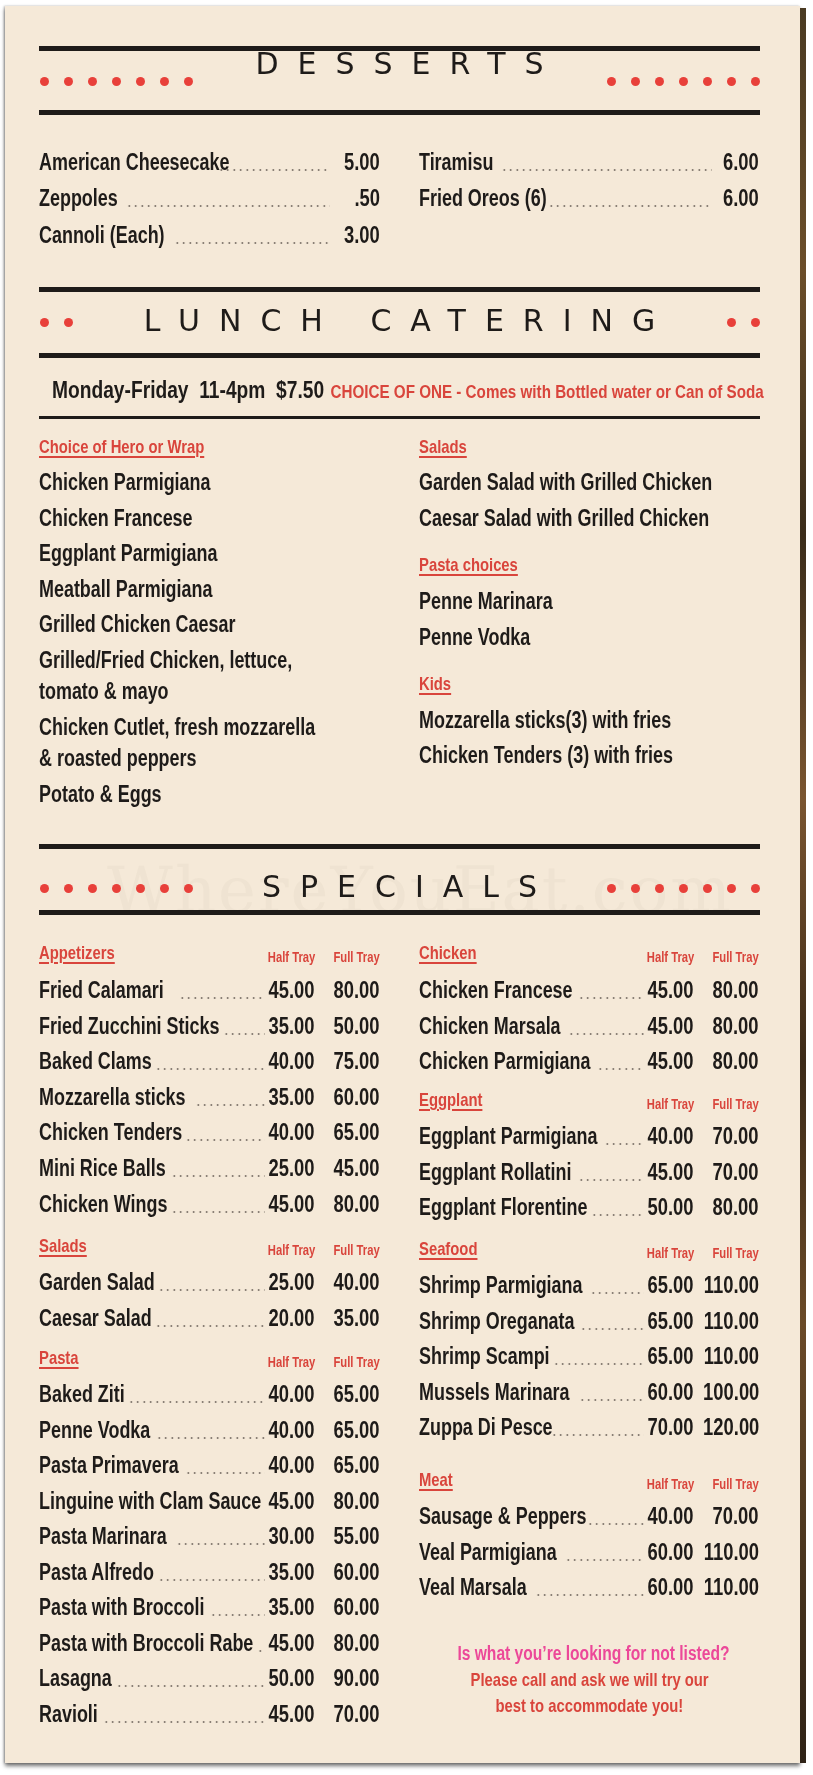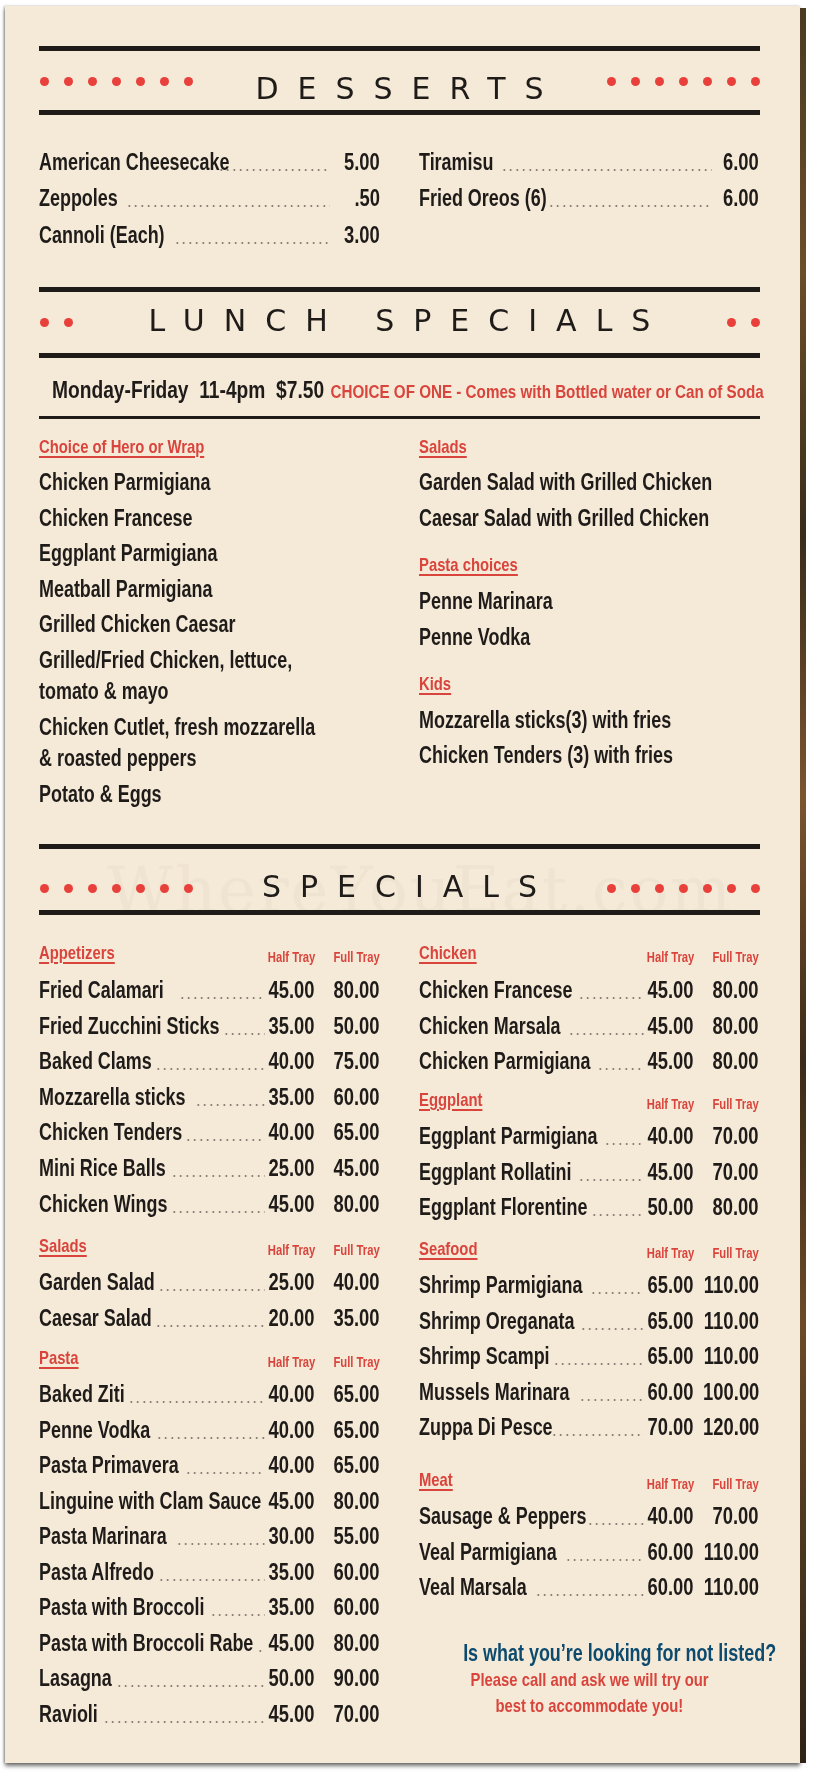--- a/index.html
+++ b/index.html
@@ -73,21 +73,21 @@
     font-family: "Liberation Sans", sans-serif; font-weight: bold;
   }
   .lunch-info .dark { color: #1e1b19; font-size: 24px; }
   .lunch-info .red { color: #d9453c; font-size: 19px; margin-left: 8px; }
 
   .note {
     position: absolute; left: 419px; width: 341px; text-align: center;
     font-family: "Liberation Sans", sans-serif; font-weight: bold; white-space: nowrap;
   }
   .note span { display: inline-block; transform: scaleX(0.78); }
-  .note.q { color: #0c4a6e; font-size: 23px; line-height: 28px; }
+  .note.q { color: #ec4899; font-size: 20px; line-height: 28px; }
   .note.r { color: #d9453c; font-size: 19px; line-height: 24px; }
 </style>
 </head>
 <body>
 
 <div class="card"></div>
 <div class="edge-strip"></div>
 
 <div id="root">
     <div class="rule thick" style="top: 46px;"></div>
@@ -103,21 +103,21 @@
     </div>
     <div class="dots" style="left: 607px; top: 76.5px;">
       <span class="dot"></span>
       <span class="dot"></span>
       <span class="dot"></span>
       <span class="dot"></span>
       <span class="dot"></span>
       <span class="dot"></span>
       <span class="dot"></span>
     </div>
-    <div class="heading" style="top: 69px; padding-left: 19px;">DESSERTS</div>
+    <div class="heading" style="top: 44px; padding-left: 19px;">DESSERTS</div>
     <div class="item" style="left: 39px; top: 148px;">American Cheesecake</div>
     <div class="leader" style="left: 218px; width: 112px; top: 169px;"></div>
     <div class="price" style="right: 433px; top: 148px;">5.00</div>
     <div class="item" style="left: 39px; top: 184px;">Zeppoles</div>
     <div class="leader" style="left: 126px; width: 204px; top: 205px;"></div>
     <div class="price" style="right: 433px; top: 184px;">.50</div>
     <div class="item" style="left: 39px; top: 221px;">Cannoli (Each)</div>
     <div class="leader" style="left: 174px; width: 156px; top: 242px;"></div>
     <div class="price" style="right: 433px; top: 221px;">3.00</div>
     <div class="item" style="left: 419px; top: 148px;">Tiramisu</div>
@@ -129,21 +129,21 @@
     <div class="rule thick" style="top: 287px;"></div>
     <div class="rule thick" style="top: 353px;"></div>
     <div class="dots" style="left: 40px; top: 317.5px;">
       <span class="dot"></span>
       <span class="dot"></span>
     </div>
     <div class="dots" style="left: 727px; top: 317.5px;">
       <span class="dot"></span>
       <span class="dot"></span>
     </div>
-    <div class="heading" style="top: 301px; padding-left: 19px;">LUNCH SPECIALS</div>
+    <div class="heading" style="top: 301px; padding-left: 19px;">LUNCH CATERING</div>
     <div class="lunch-info"><span class="dark" style="white-space: pre;">Monday-Friday  11-4pm  $7.50</span><span class="red">CHOICE OF ONE - Comes with Bottled water or Can of Soda</span></div>
     <div class="rule thin" style="top: 416px;"></div>
     <div class="cat" style="left: 39px; top: 436px;">Choice of Hero or Wrap</div>
     <div class="item" style="left: 39px; top: 468px;">Chicken Parmigiana</div>
     <div class="item" style="left: 39px; top: 504px;">Chicken Francese</div>
     <div class="item" style="left: 39px; top: 539px;">Eggplant Parmigiana</div>
     <div class="item" style="left: 39px; top: 575px;">Meatball Parmigiana</div>
     <div class="item" style="left: 39px; top: 610px;">Grilled Chicken Caesar</div>
     <div class="item" style="left: 39px; top: 646px;">Grilled/Fried Chicken, lettuce,</div>
     <div class="item" style="left: 39px; top: 677px;">tomato &amp; mayo</div>

